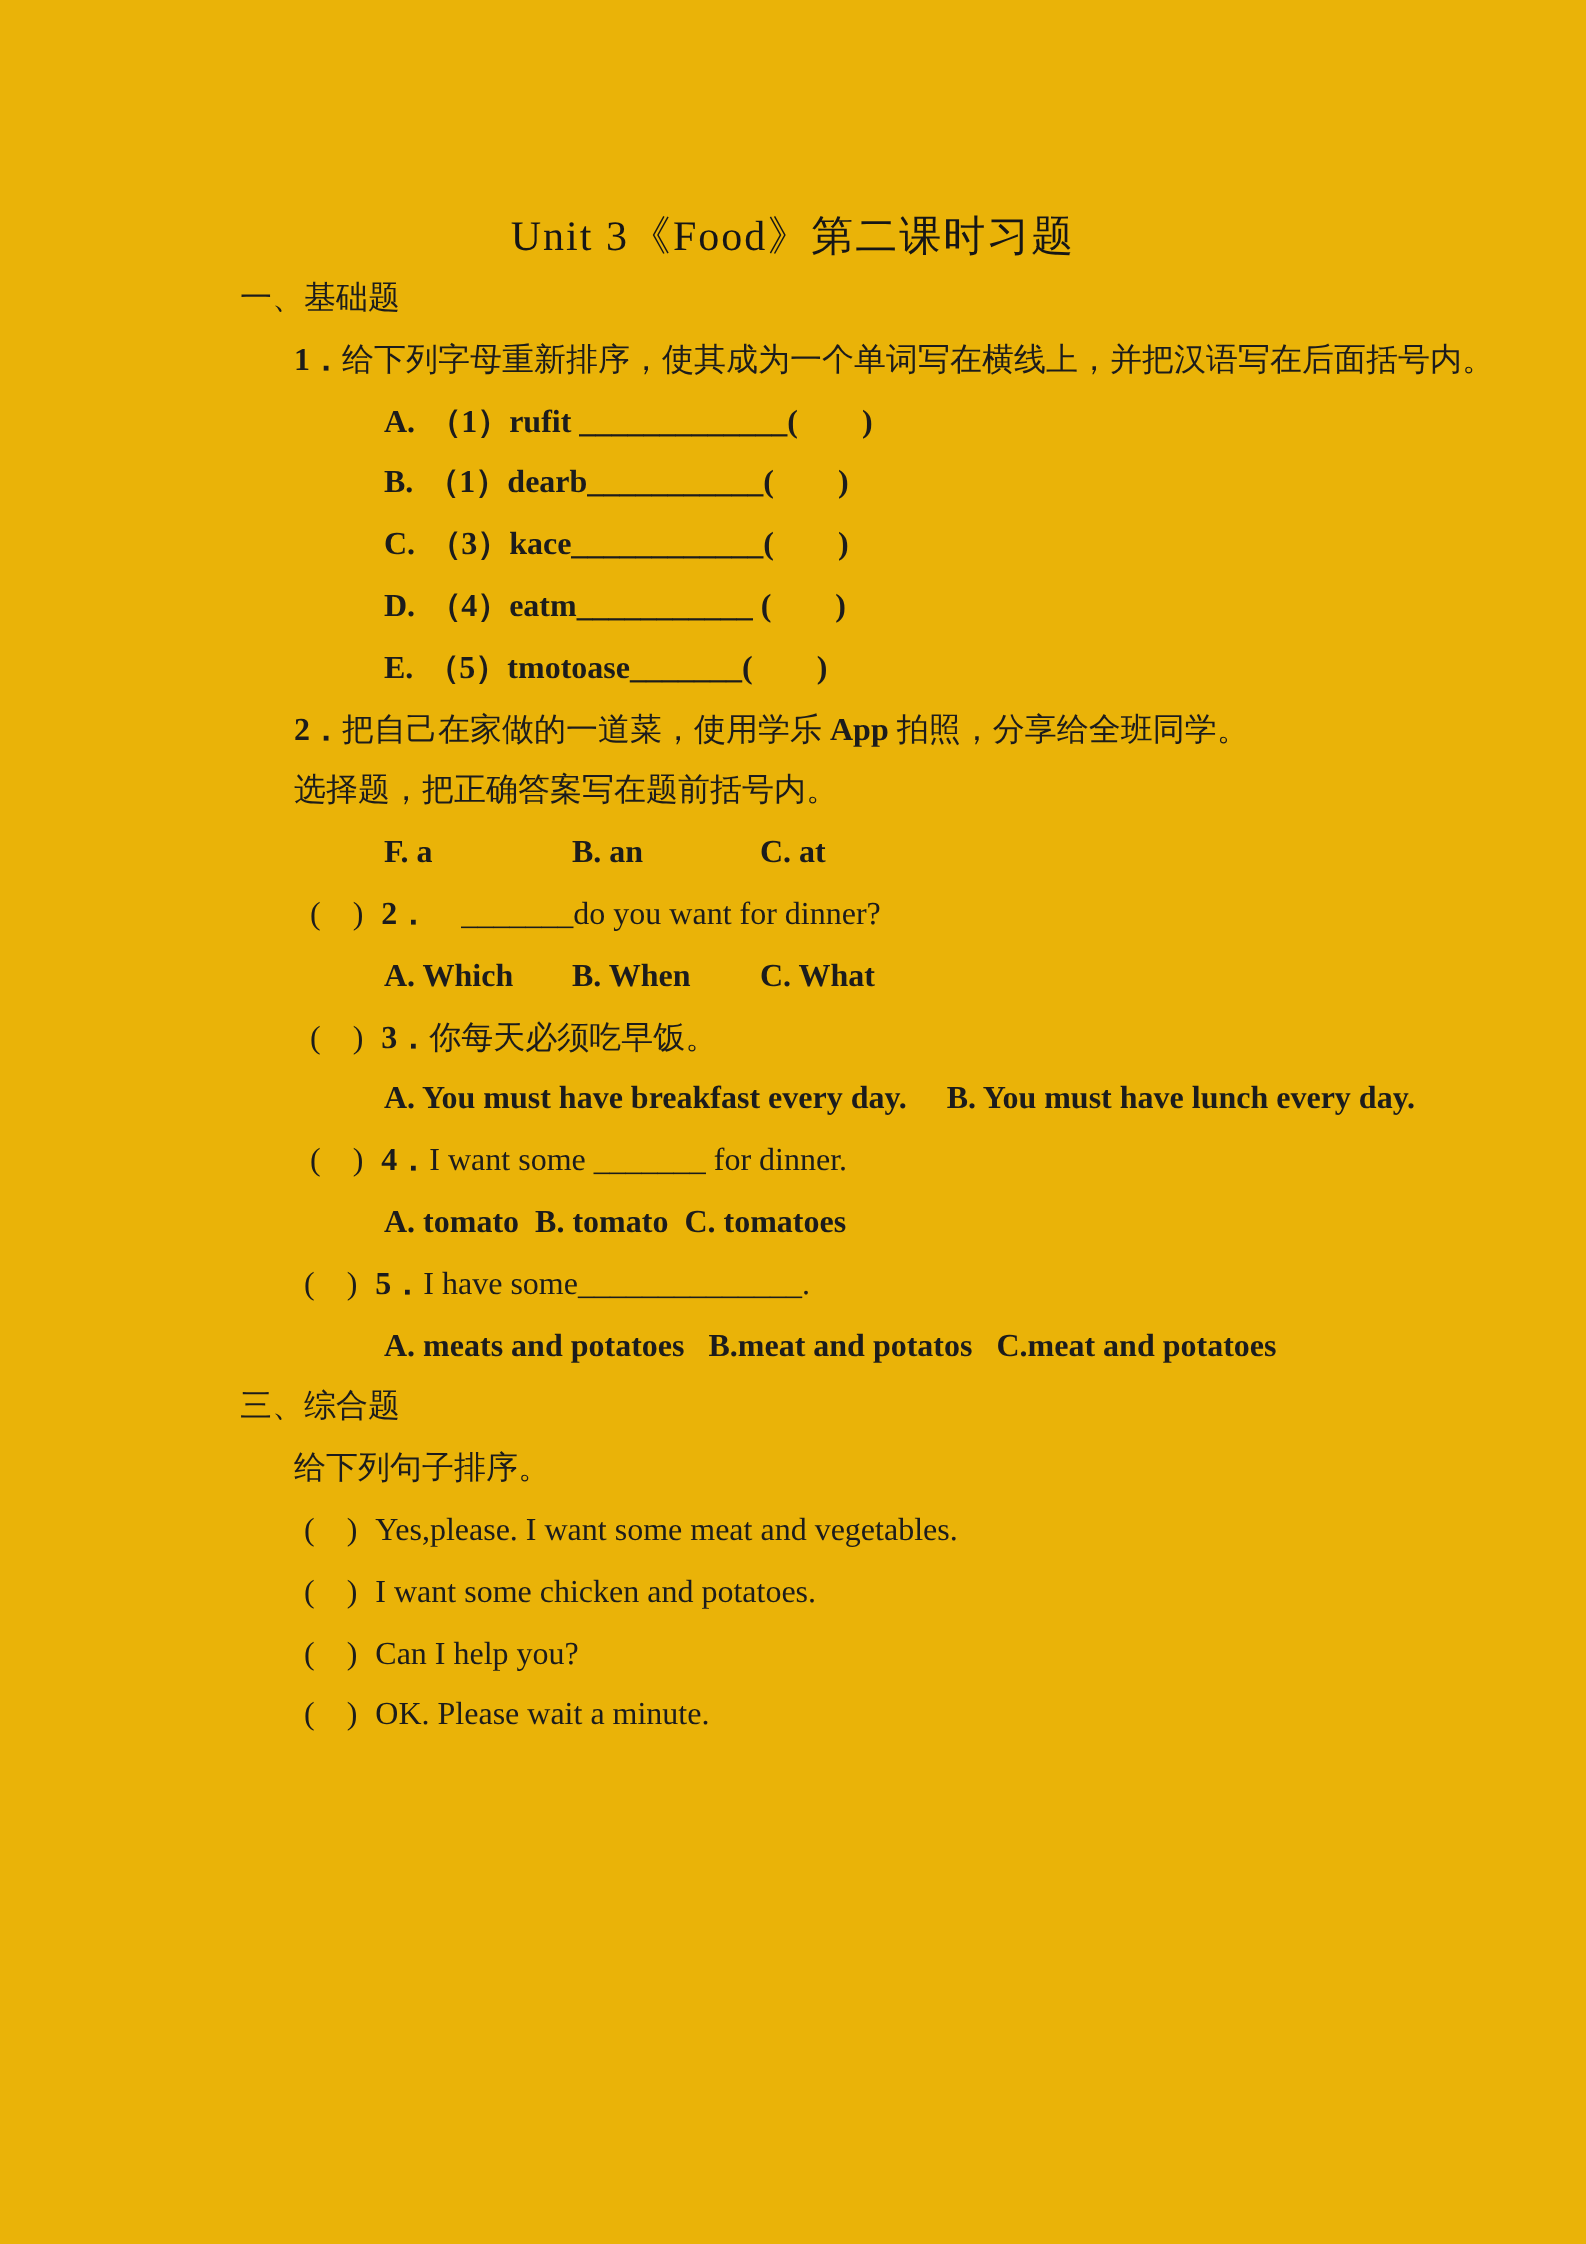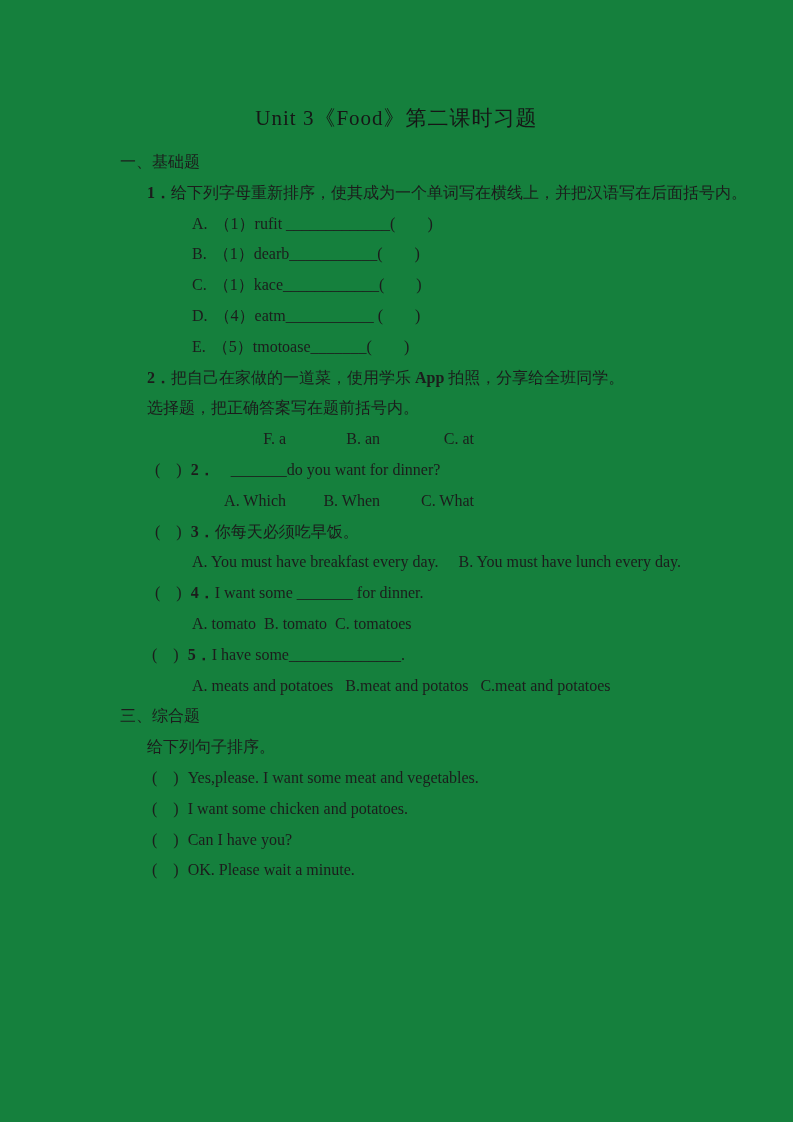--- a/index.html
+++ b/index.html
@@ -1,56 +1,56 @@
 <!DOCTYPE html>
 <html><head>
 <meta charset="utf-8">
 <style>
   html,body{margin:0;padding:0;background:#ffffff;}
   .page{
     width:793px;height:1122px;box-sizing:border-box;
-    background:#15803d;color:#1c1c1c;overflow:hidden;
+    background:#eab308;color:#1c1c1c;overflow:hidden;
     font-family:"Liberation Serif","DejaVu Serif",serif;
     font-size:16px;padding-top:101px;
   }
   .doc-title{
     margin:0;text-align:center;font-size:21px;font-weight:400;
     line-height:34px;letter-spacing:1px;color:#161616;
   }
-  .content{margin-top:12px;}
+  .content{}
   .row{line-height:30.8px;height:30.8px;white-space:nowrap;}
   .ind-sec{margin-left:120px;}
   .ind-instr{margin-left:147px;}
-  .ind-item{margin-left:192px;}
+  .ind-item{margin-left:192px;font-weight:bold;}
   .ind-q{margin-left:155px;}
   .ind-s3{margin-left:152px;}
   .bold{font-weight:bold;}
   .bracket{margin-right:9px;}
   .item-label{margin-right:7px;}
   .opt{display:inline;}
-  .opts-cols .opt{display:inline-block;min-width:94px;text-align:right;}
+  .opts-cols .opt{display:inline-block;min-width:94px;}
   .opts-med .opt{margin-right:20px;}
   .opts-t8 .opt{margin-right:8px;}
   .opts-t12 .opt{margin-right:12px;}
 </style>
 </head>
 <body>
 
 <div class="page">
   <h1 class="doc-title">Unit 3《Food》第二课时习题</h1>
 
   <div class="content">
 
     <div class="row ind-sec">一、基础题</div>
 
     <div class="row ind-instr"><span class="bold">1．</span><span>给下列字母重新排序，使其成为一个单词写在横线上，并把汉语写在后面括号内。</span></div>
 
     <div class="row ind-item"><span class="item-label">A.</span><span>（1）rufit _____________(　　)</span></div>
     <div class="row ind-item"><span class="item-label">B.</span><span>（1）dearb___________(　　)</span></div>
-    <div class="row ind-item"><span class="item-label">C.</span><span>（1）kace____________(　　)</span></div>
+    <div class="row ind-item"><span class="item-label">C.</span><span>（3）kace____________(　　)</span></div>
     <div class="row ind-item"><span class="item-label">D.</span><span>（4）eatm___________ (　　)</span></div>
     <div class="row ind-item"><span class="item-label">E.</span><span>（5）tmotoase_______(　　)</span></div>
 
     <div class="row ind-instr"><span class="bold">2．</span><span>把自己在家做的一道菜，使用学乐 </span><span class="bold">App</span><span> 拍照，分享给全班同学。</span></div>
 
     <div class="row ind-instr">选择题，把正确答案写在题前括号内。</div>
 
     <div class="row ind-item opts-cols"><span class="opt">F. a</span><span class="opt">B. an</span><span class="opt">C. at</span></div>
 
     <div class="row ind-q"><span class="bracket">(　)</span><span class="bold">2．</span><span>　_______do you want for dinner?</span></div>
@@ -63,17 +63,17 @@
     <div class="row ind-item opts-t8"><span class="opt">A. tomato</span><span class="opt">B. tomato</span><span class="opt">C. tomatoes</span></div>
 
     <div class="row ind-s3"><span class="bracket">(　)</span><span class="bold">5．</span><span>I have some______________.</span></div>
     <div class="row ind-item opts-t12"><span class="opt">A. meats and potatoes</span><span class="opt">B.meat and potatos</span><span class="opt">C.meat and potatoes</span></div>
 
     <div class="row ind-sec">三、综合题</div>
     <div class="row ind-instr">给下列句子排序。</div>
 
     <div class="row ind-s3"><span class="bracket">(　)</span><span>Yes,please. I want some meat and vegetables.</span></div>
     <div class="row ind-s3"><span class="bracket">(　)</span><span>I want some chicken and potatoes.</span></div>
-    <div class="row ind-s3"><span class="bracket">(　)</span><span>Can I have you?</span></div>
+    <div class="row ind-s3"><span class="bracket">(　)</span><span>Can I help you?</span></div>
     <div class="row ind-s3"><span class="bracket">(　)</span><span>OK. Please wait a minute.</span></div>
 
   </div>
 </div>
 
 </body></html>

